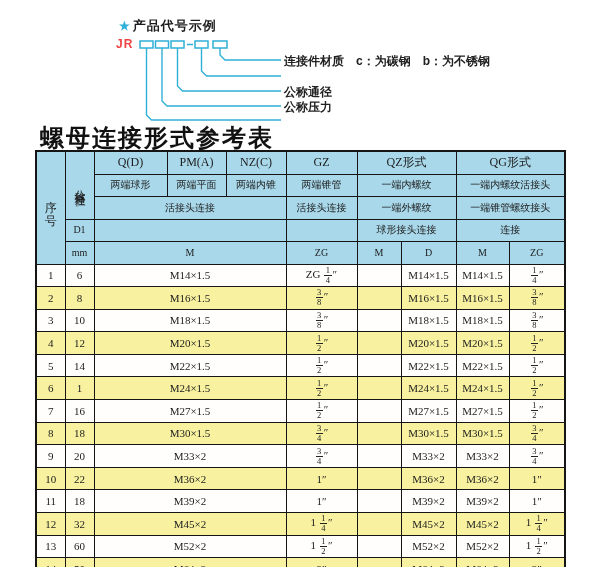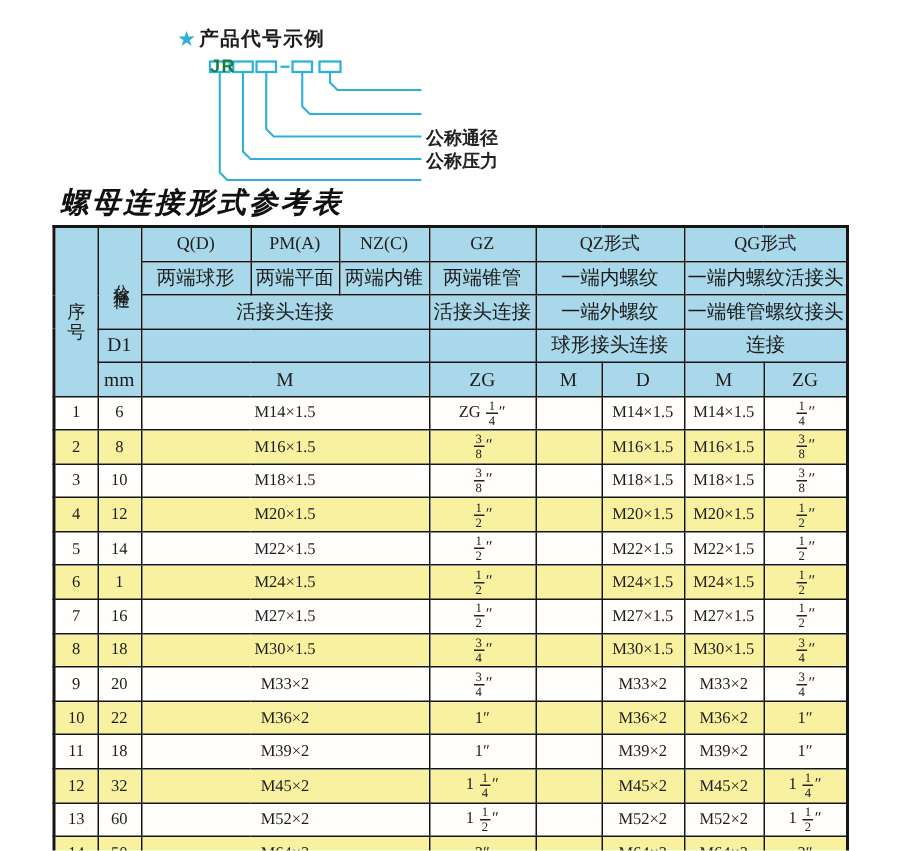--- a/index.html
+++ b/index.html
@@ -10,43 +10,43 @@
   
   .diagram{position:absolute;left:0;top:0;width:496px;height:150px;}
   .diagram svg{position:absolute;left:0;top:0;}
   .star-line{
     position:absolute;left:119px;top:17px;white-space:nowrap;
     font:600 13px "Liberation Sans",sans-serif;color:#1c1c1c;letter-spacing:1px;
   }
   .star{color:#2fb0d8;margin-right:2px;font-size:12px;}
   .jr{
     position:absolute;left:116px;top:37px;
-    font:600 12px "Liberation Sans",sans-serif;color:#15803d;letter-spacing:1px;margin-left:24px;
+    font:600 12px "Liberation Sans",sans-serif;color:#ef4444;letter-spacing:1px;
   }
   .lbl{
     position:absolute;left:284px;white-space:nowrap;
     font:600 12px "Liberation Sans",sans-serif;color:#222;
   }
   
   .title{
     position:absolute;left:40px;top:122px;white-space:nowrap;
-    font-family:"Liberation Serif",serif;font-style:italic;font-weight:bold;
-    font-size:19px;letter-spacing:2px;color:#111;
+    font-family:"Liberation Serif",serif;font-weight:bold;
+    font-size:24px;letter-spacing:2px;color:#111;
   }
   
   table.ref{
     position:absolute;left:35px;top:150px;width:529px;
     border-collapse:collapse;table-layout:fixed;
     border:2px solid #151515;
   }
   table.ref th,table.ref td{
     border:1px solid #151515;text-align:center;vertical-align:middle;
     padding:0;font-weight:normal;overflow:hidden;
   }
-  thead th{background:#a9d8ea;font-size:13px;height:21.5px;line-height:1.05;}
+  thead th{background:#a9d8ea;font-size:10px;height:21.5px;line-height:1.05;}
   tr.types th{font-size:12px;}
   tbody td{font-size:11px;height:21.6px;background:#fffefc;}
   tbody tr.alt td{background:#f7f1a0;}
   .vseq{
     writing-mode:vertical-rl;text-orientation:upright;
     letter-spacing:15px;font-size:12px;line-height:1;
   }
   .vdn{
     writing-mode:vertical-rl;text-orientation:upright;
     letter-spacing:2px;font-size:11px;line-height:1;
@@ -75,20 +75,21 @@
     <g stroke="#2fb0d8" stroke-width="1.4" fill="none">
       <polyline points="220,48 220,55 225,60 281,60"></polyline>
       <polyline points="201.5,48 201.5,71 206.5,76 281,76"></polyline>
       <polyline points="177.5,48 177.5,86 182.5,91 281,91"></polyline>
       <polyline points="162,48 162,101 167,106 281,106"></polyline>
       <polyline points="146.5,48 146.5,115 151.5,120 281,120"></polyline>
     </g>
   </svg>
   <div class="star-line"><span class="star">★</span><span>产品代号示例</span></div>
   <div class="jr">JR</div>
+  <div class="lbl" style="top:53px">连接件材质　c：为碳钢　b：为不锈钢</div>
   <div class="lbl" style="top:84px">公称通径</div>
   <div class="lbl" style="top:99px">公称压力</div>
 </div>
 
 <div class="title">螺母连接形式参考表</div>
 
 <table class="ref">
   <colgroup>
     <col style="width:29px">
       <col style="width:29px">

